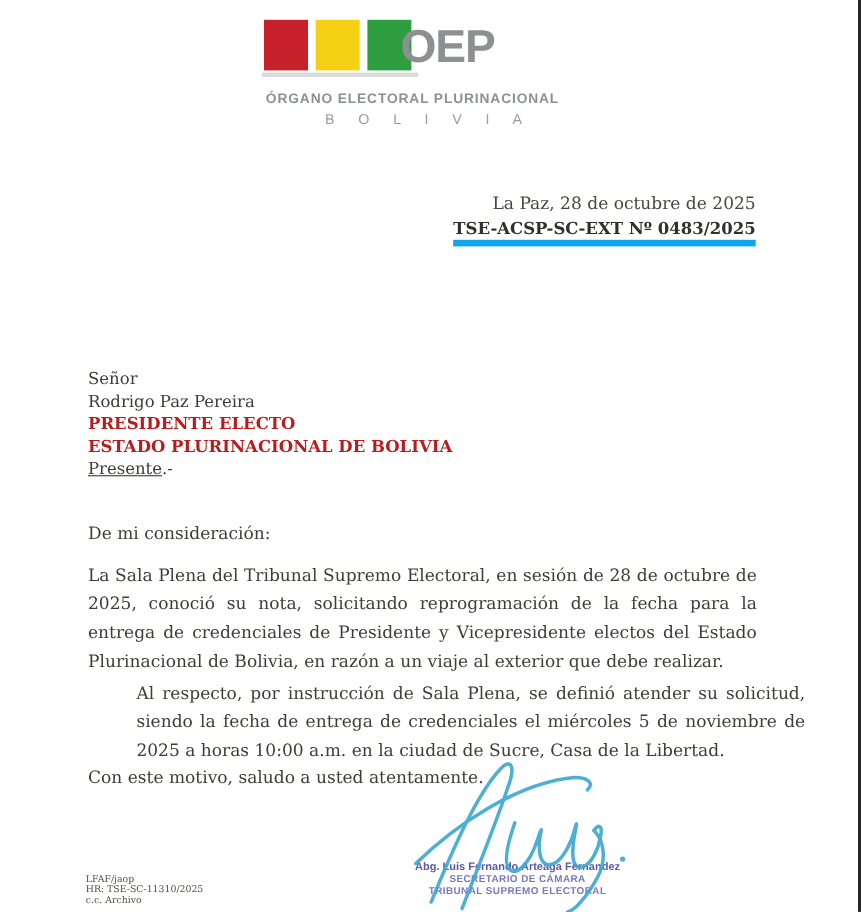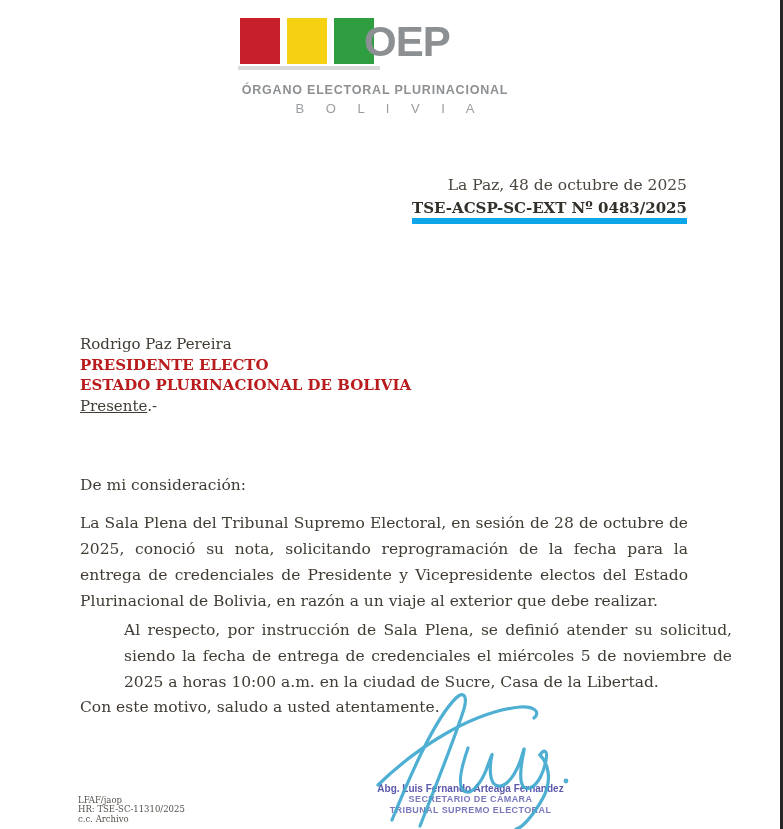--- a/index.html
+++ b/index.html
@@ -75,25 +75,26 @@
     <div class="logo-sq" style="background: rgb(200, 32, 42);"></div>
     <div class="logo-sq" style="background: rgb(245, 208, 19);"></div>
     <div class="logo-sq" style="background: rgb(47, 158, 65);"></div>
   </div>
   <div class="logo-bar"></div>
   <div class="wordmark">OEP</div>
   <div class="org-line">ÓRGANO ELECTORAL PLURINACIONAL</div>
   <div class="country-line">B O L I V I A</div>
 
   <div class="date-block">
-    <div class="date-line">La Paz, 48 de octubre de 2025</div>
+    <div class="date-line">La Paz, 28 de octubre de 2025</div>
     <div class="ref-line">TSE-ACSP-SC-EXT Nº 0483/2025</div>
   </div>
 
   <div class="addressee">
+    <div>Señor</div>
     <div>Rodrigo Paz Pereira</div>
     <div class="bold">PRESIDENTE ELECTO</div>
     <div class="bold">ESTADO PLURINACIONAL DE BOLIVIA</div>
     <div><span class="underline">Presente</span><span>.-</span></div>
   </div>
 
   <div class="greeting">De mi consideración:</div>
   <div class="para para-1">La Sala Plena del Tribunal Supremo Electoral, en sesión de 28 de octubre de 2025, conoció su nota, solicitando reprogramación de la fecha para la entrega de credenciales de Presidente y Vicepresidente electos del Estado Plurinacional de Bolivia, en razón a un viaje al exterior que debe realizar.</div>
   <div class="para para-2">Al respecto, por instrucción de Sala Plena, se definió atender su solicitud, siendo la fecha de entrega de credenciales el miércoles 5 de noviembre de 2025 a horas 10:00 a.m. en la ciudad de Sucre, Casa de la Libertad.</div>
   <div class="closing">Con este motivo, saludo a usted atentamente.</div>

